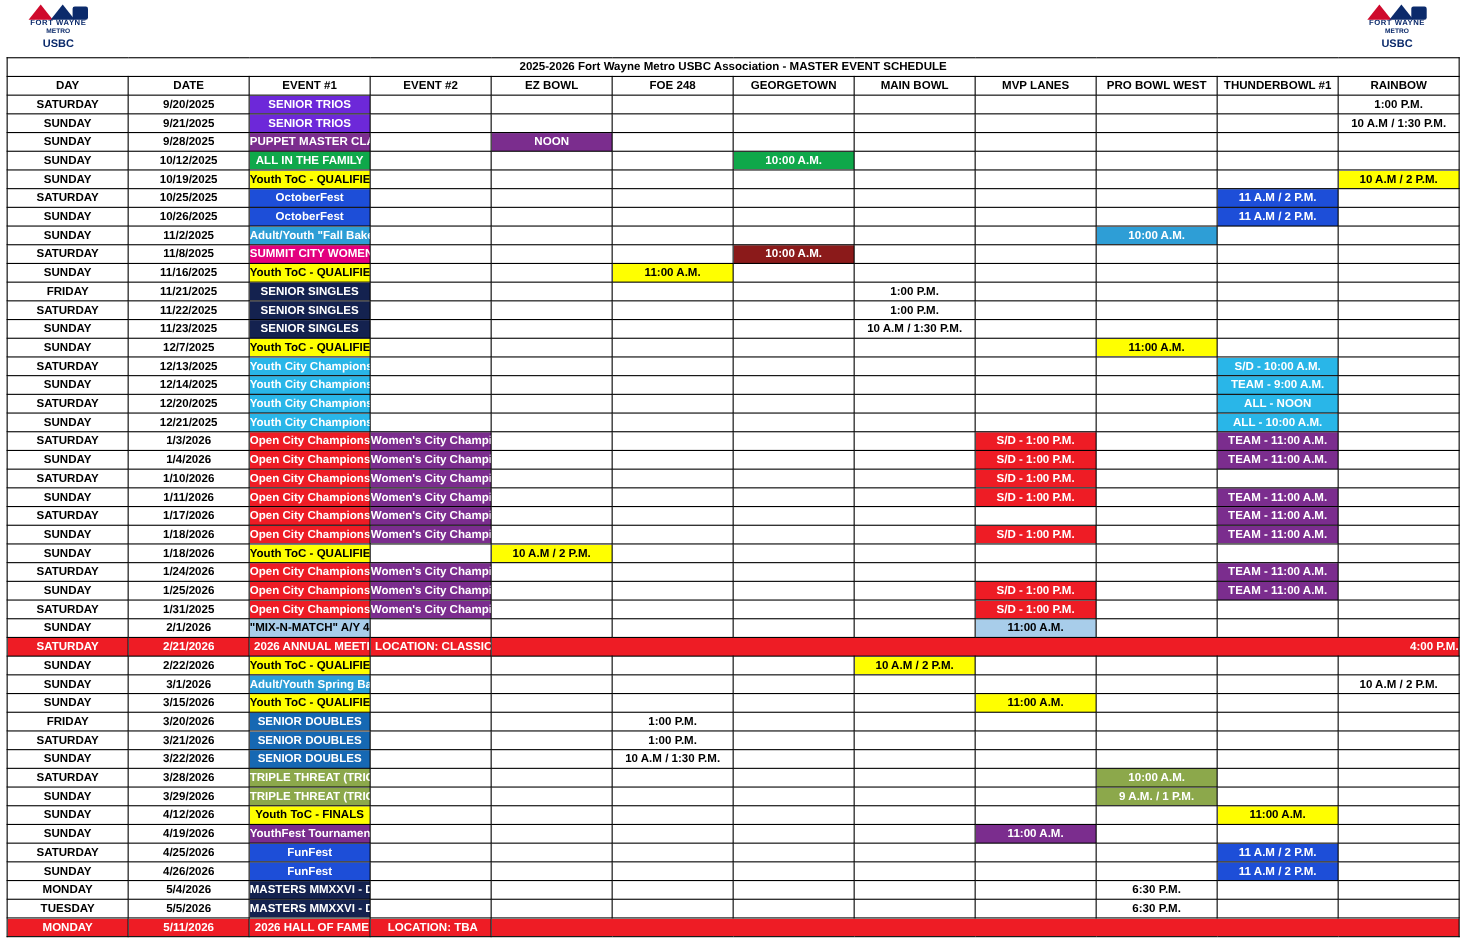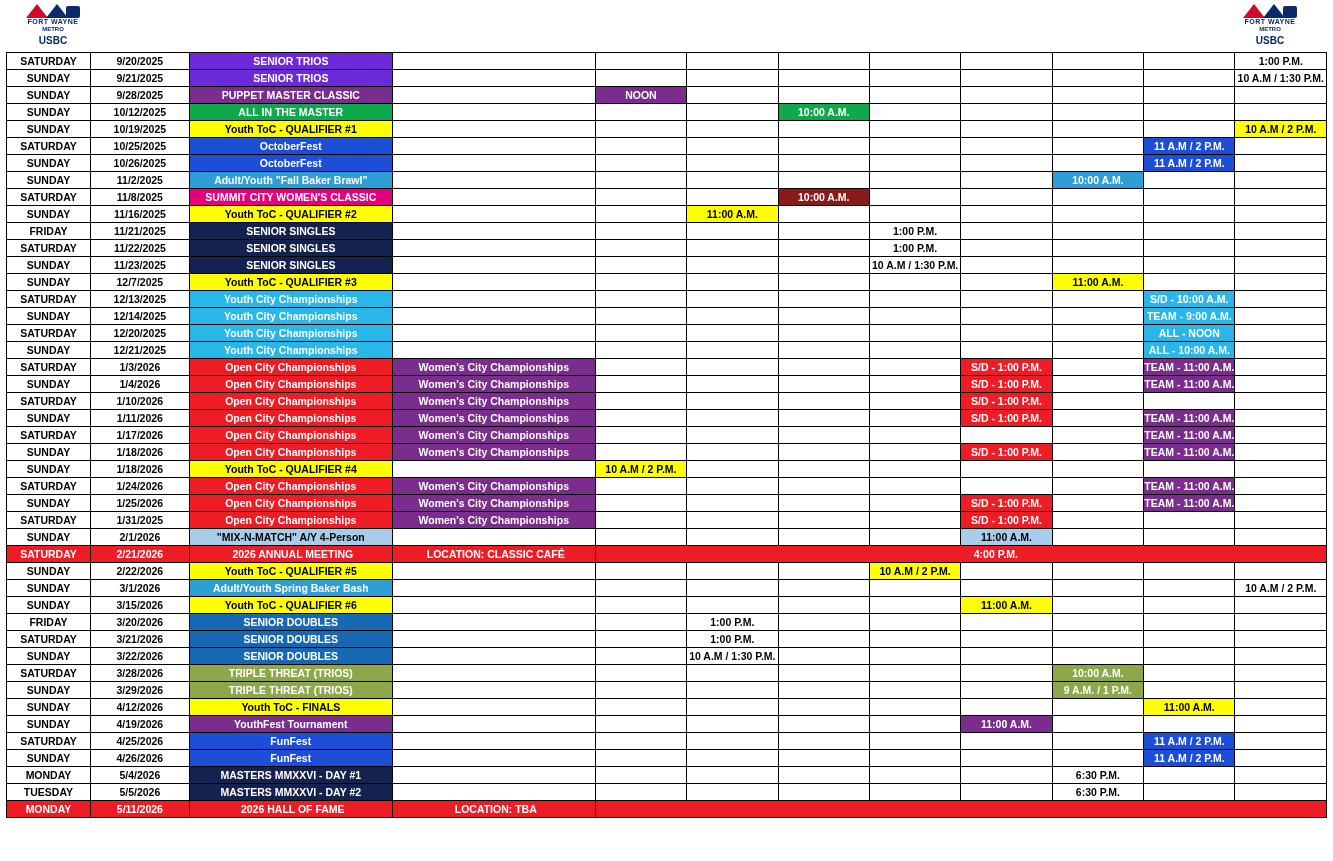--- a/index.html
+++ b/index.html
@@ -93,20 +93,37 @@
           <i class="sw3"></i>
         </div>
       <div class="fw">FORT WAYNE</div>
       <div class="metro">METRO</div>
       <div class="usbc">USBC</div>
     </div>
   </div>
 
   <table class="sched">
     <tbody>
+      <tr class="titlebar">
+        <td colspan="12">2025-2026 Fort Wayne Metro USBC Association - MASTER EVENT SCHEDULE</td>
+      </tr>
+      <tr class="hdr" id="header-row">
+          <td class="day">DAY</td>
+          <td class="date">DATE</td>
+          <td class="ev1">EVENT #1</td>
+          <td class="ev2">EVENT #2</td>
+          <td class="ctr h-ez">EZ BOWL</td>
+          <td class="ctr h-foe">FOE 248</td>
+          <td class="ctr h-geo">GEORGETOWN</td>
+          <td class="ctr h-main">MAIN BOWL</td>
+          <td class="ctr h-mvp">MVP LANES</td>
+          <td class="ctr h-pro">PRO BOWL WEST</td>
+          <td class="ctr h-thunder">THUNDERBOWL #1</td>
+          <td class="ctr h-rainbow">RAINBOW</td>
+        </tr>
     <tr>
           <td class="day c-white">SATURDAY</td>
           <td class="date c-white">9/20/2025</td>
           <td class="ev1 c-brown">SENIOR TRIOS</td>
           <td class="ev2 blank"></td>
           <td class="ctr blank"></td>
           <td class="ctr blank"></td>
           <td class="ctr blank"></td>
           <td class="ctr blank"></td>
           <td class="ctr blank"></td>
@@ -138,21 +155,21 @@
           <td class="ctr blank"></td>
           <td class="ctr blank"></td>
           <td class="ctr blank"></td>
           <td class="ctr blank"></td>
           <td class="ctr blank"></td>
           <td class="ctr blank"></td>
         </tr>
         <tr>
           <td class="day c-white">SUNDAY</td>
           <td class="date c-white">10/12/2025</td>
-          <td class="ev1 c-green">ALL IN THE MASTER</td>
+          <td class="ev1 c-green">ALL IN THE FAMILY</td>
           <td class="ev2 blank"></td>
           <td class="ctr blank"></td>
           <td class="ctr blank"></td>
           <td class="ctr c-green">10:00 A.M.</td>
           <td class="ctr blank"></td>
           <td class="ctr blank"></td>
           <td class="ctr blank"></td>
           <td class="ctr blank"></td>
           <td class="ctr blank"></td>
         </tr>
@@ -504,21 +521,21 @@
           <td class="ctr c-skyblue">11:00 A.M.</td>
           <td class="ctr blank"></td>
           <td class="ctr blank"></td>
           <td class="ctr blank"></td>
         </tr>
         <tr class="banner">
           <td class="day">SATURDAY</td>
           <td class="date">2/21/2026</td>
           <td class="ev1">2026 ANNUAL MEETING</td>
           <td class="ev2">LOCATION:  CLASSIC CAFÉ</td>
-          <td colspan="8" style="text-align: center; padding-left: 70px;">4:00 P.M.</td>
+          <td colspan="8" style="text-align: right; padding-left: 70px;">4:00 P.M.</td>
         </tr>
         <tr>
           <td class="day c-white">SUNDAY</td>
           <td class="date c-white">2/22/2026</td>
           <td class="ev1 c-yellow">Youth ToC - QUALIFIER #5</td>
           <td class="ev2 blank"></td>
           <td class="ctr blank"></td>
           <td class="ctr blank"></td>
           <td class="ctr blank"></td>
           <td class="ctr c-yellow small">10 A.M / 2 P.M.</td>

